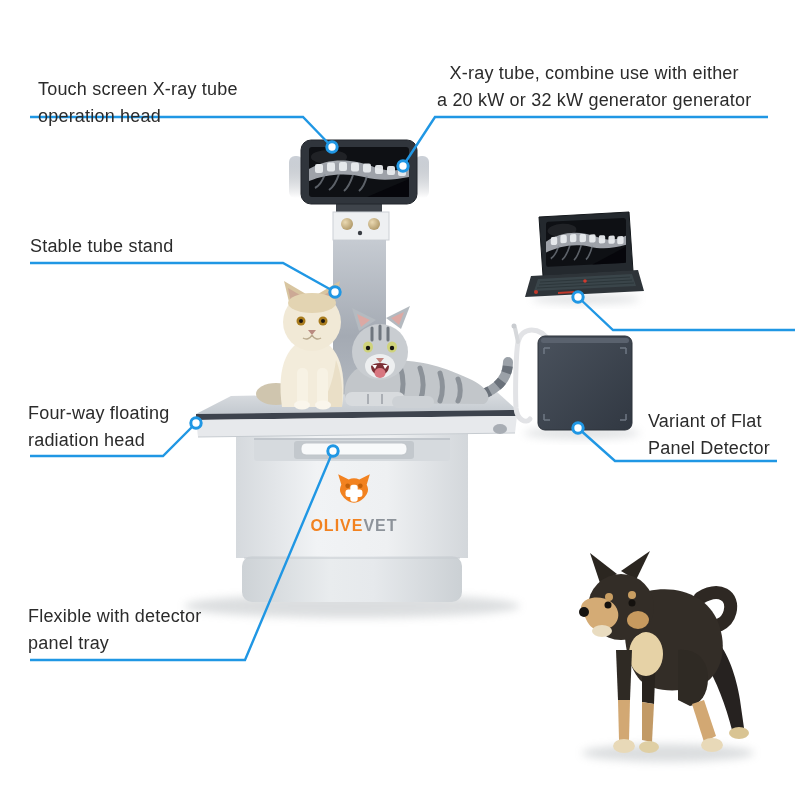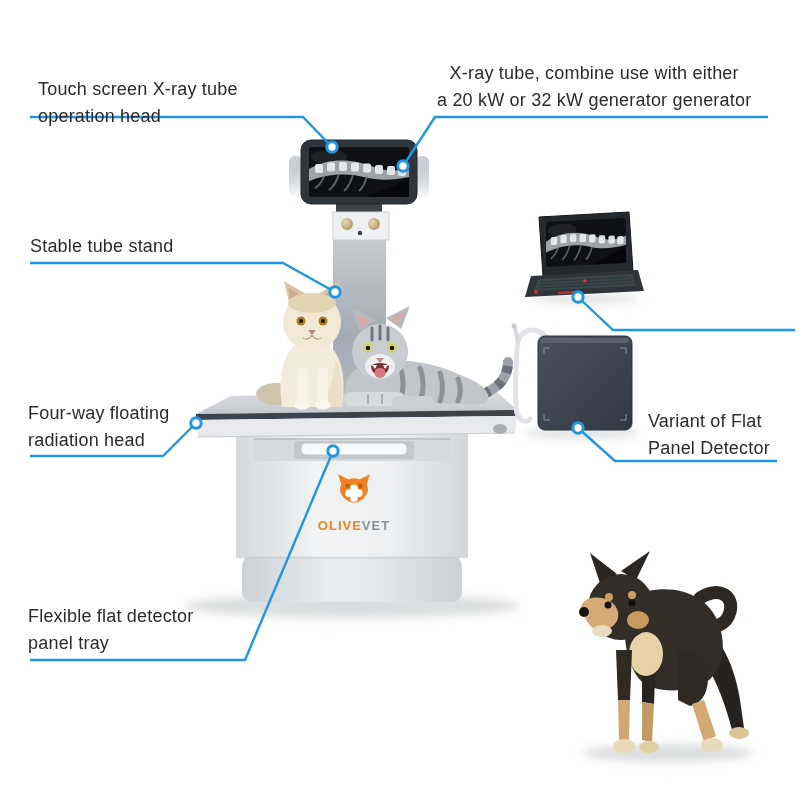--- a/index.html
+++ b/index.html
@@ -10,21 +10,21 @@
          white-space:pre-line;letter-spacing:.2px;}
   #label-touch-screen-head{left:38px;top:60px;margin-top:16px;}
   #label-xray-tube{left:437px;top:60px;text-align:center;}
   #label-tube-stand{left:30px;top:233px;text-align:right;}
   #label-software{left:648px;top:199px;}
   #label-radiation-table{left:28px;top:400px;}
   #label-panel-detector{left:648px;top:408px;}
   #label-detector-tray{left:28px;top:603px;}
   .logo{position:absolute;left:294px;top:472px;width:120px;text-align:center;}
   .logo-icon{display:block;margin:0 auto 2px auto;}
-  .logo-text{font-size:13px;font-weight:bold;letter-spacing:1px;line-height:15px;margin-top:12px;}
+  .logo-text{font-size:16px;font-weight:bold;letter-spacing:1px;line-height:15px;margin-top:12px;}
   .logo-text .primary{color:#f28220;}
   .logo-text .secondary{color:#8d939a;}
 </style>
 </head>
 <body>
 
 <div class="stage">
 
   <svg class="scene" width="800" height="800" viewBox="0 0 800 800">
     <defs>
@@ -275,21 +275,21 @@
 
   <div class="label" id="label-touch-screen-head">Touch screen X-ray tube
 operation head</div>
   <div class="label" id="label-xray-tube">X-ray tube, combine use with either
 a 20 kW or 32 kW generator generator</div>
   <div class="label" id="label-tube-stand">Stable tube stand</div>
   <div class="label" id="label-radiation-table">Four-way floating
 radiation head</div>
   <div class="label" id="label-panel-detector">Variant of Flat
 Panel Detector</div>
-  <div class="label" id="label-detector-tray">Flexible flat detector
+  <div class="label" id="label-detector-tray">Flexible with detector
 panel tray</div>
 
   <div class="logo">
     <svg class="logo-icon" width="38" height="34" viewBox="0 0 36 32">
       <path d="M6,12 L3,2 L13,7 C16,5.5 20,5.5 23,7 L33,2 L30,12 C31.5,15 32,18 30,21 C27,26 23,28.5 18,29 C13,28.5 9,26 6,21 C4,18 4.5,15 6,12 Z" fill="#f28220"></path>
       <circle cx="12" cy="13" r="2.2" fill="#c2610b"></circle>
       <circle cx="24" cy="13" r="2.2" fill="#c2610b"></circle>
       <rect x="14.5" y="12" width="7" height="16" rx="2.5" fill="#ffffff"></rect>
       <rect x="10" y="16.5" width="16" height="7" rx="2.5" fill="#ffffff"></rect>
     </svg>

